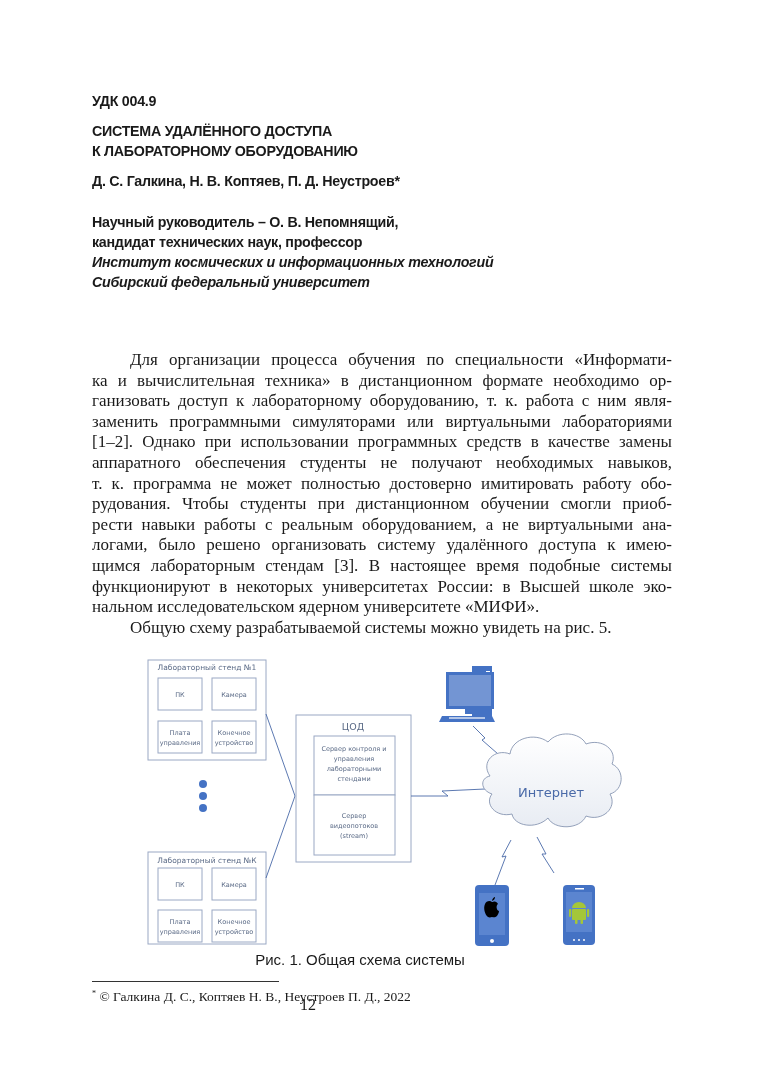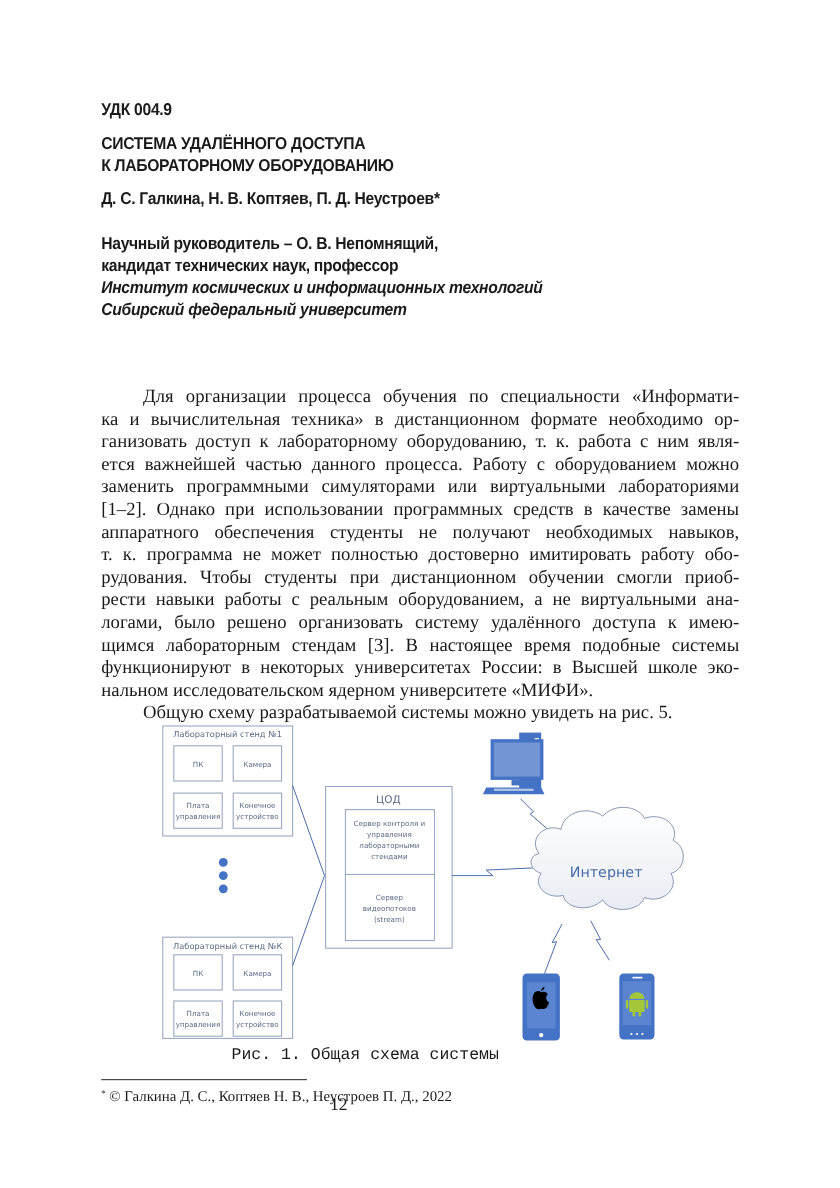--- a/index.html
+++ b/index.html
@@ -5,21 +5,21 @@
   html, body { margin:0; padding:0; background:#ffffff; }
   body { width:764px; height:1080px; position:relative; overflow:hidden; color:#1a1a1a; }
   .hdr { position:absolute; left:92px; font-family:"Liberation Sans", sans-serif; font-weight:bold; font-size:15.5px; line-height:20px; letter-spacing:-0.3px; transform:scaleX(0.92); transform-origin:left top; }
   .hdr.it { font-style:italic; }
   .body-text { position:absolute; left:92px; width:580px; font-family:"Liberation Serif", serif; font-size:17px; line-height:20.6px; text-align:justify; }
   .line { display:block; text-align:justify; text-align-last:justify; white-space:nowrap; }
   .line.last { text-align-last:left; }
   .line.ind { padding-left:38px; }
   #diagram { position:absolute; left:140px; top:658px; width:540px; height:292px; }
   .dg-text { font-family:"DejaVu Sans", sans-serif; fill:#5a6a86; }
-  .caption { position:absolute; left:0; width:664px; top:951px; text-align:center; font-family:Liberation Mono, monospace; font-size:15px; }
+  .caption { position:absolute; left:0; width:664px; top:951px; text-align:center; font-family:Liberation Sans, sans-serif; font-size:15px;padding-left:28px; }
   .fn-rule { position:absolute; left:92px; top:981px; width:187px; height:1px; background:#333; }
   .footnote { position:absolute; left:92px; top:989px; font-family:"Liberation Serif", serif; font-size:13.5px; }
   .footnote sup { font-size:8px; vertical-align:5px; }
   .page-num { position:absolute; left:0; width:616px; top:996px; text-align:center; font-family:"Liberation Serif", serif; font-size:16px; }
 </style>
 </head>
 <body>
 
 <div class="hdr" style="top:91px;">УДК 004.9</div>
 <div class="hdr" style="top:121px;">СИСТЕМА УДАЛЁННОГО ДОСТУПА</div>
@@ -27,21 +27,20 @@
 <div class="hdr" style="top:171px;">Д. С. Галкина, Н. В. Коптяев, П. Д. Неустроев*</div>
 <div class="hdr" style="top:212px;">Научный руководитель – О. В. Непомнящий,</div>
 <div class="hdr" style="top:232px;">кандидат технических наук, профессор</div>
 <div class="hdr it" style="top:252px;">Институт космических и информационных технологий</div>
 <div class="hdr it" style="top:272px;">Сибирский федеральный университет</div>
 
 <div class="body-text" style="top:318px;margin-top:32px;">
   <span class="line ind">Для организации процесса обучения по специальности «Информати-</span>
   <span class="line">ка и вычислительная техника» в дистанционном формате необходимо ор-</span>
   <span class="line">ганизовать доступ к лабораторному оборудованию, т. к. работа с ним явля-</span>
-  <span class="line">ется важнейшей частью данного процесса. Работу с оборудованием можно</span>
   <span class="line">заменить программными симуляторами или виртуальными лабораториями</span>
   <span class="line">[1–2]. Однако при использовании программных средств в качестве замены</span>
   <span class="line">аппаратного обеспечения студенты не получают необходимых навыков,</span>
   <span class="line">т. к. программа не может полностью достоверно имитировать работу обо-</span>
   <span class="line">рудования. Чтобы студенты при дистанционном обучении смогли приоб-</span>
   <span class="line">рести навыки работы с реальным оборудованием, а не виртуальными ана-</span>
   <span class="line">логами, было решено организовать систему удалённого доступа к имею-</span>
   <span class="line">щимся лабораторным стендам [3]. В настоящее время подобные системы</span>
   <span class="line">функционируют в некоторых университетах России: в Высшей школе эко-</span>
   <span class="line last">нальном исследовательском ядерном университете «МИФИ».</span>

